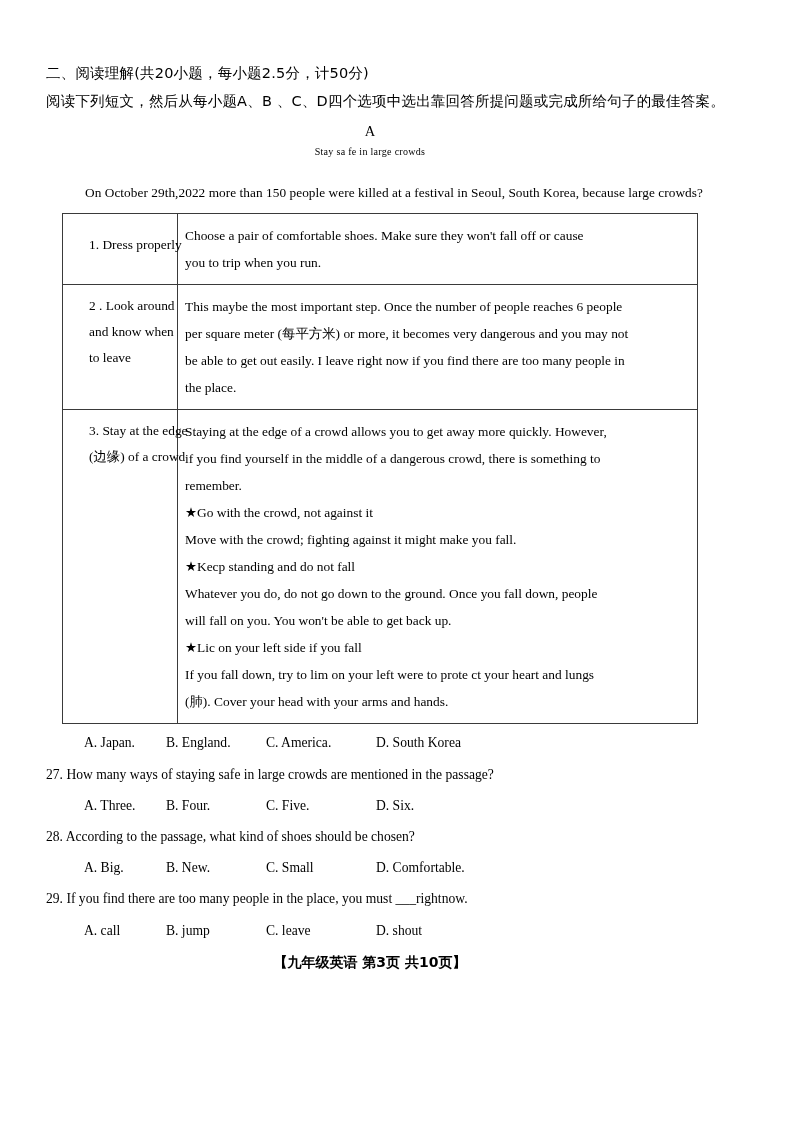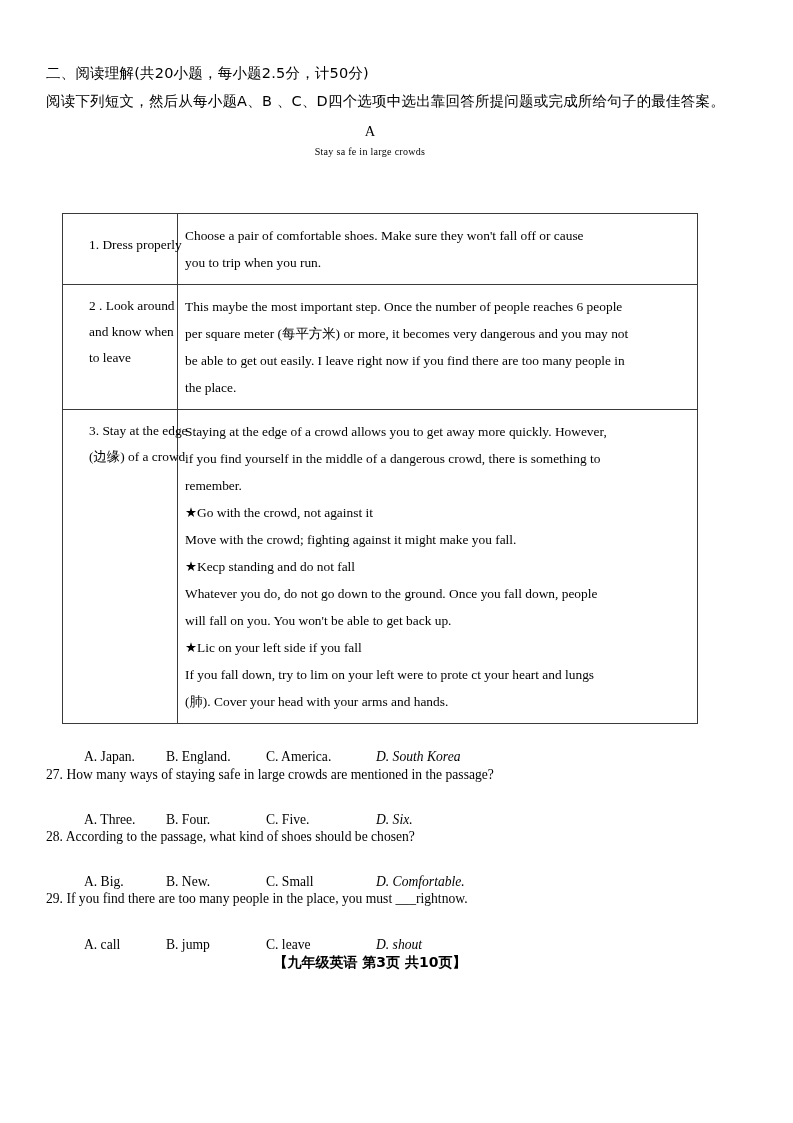--- a/index.html
+++ b/index.html
@@ -127,35 +127,34 @@
   }
   .options {
     position: absolute;
     left: 46px;
     font-size: 13.6px;
     white-space: nowrap;
   }
   .options .opt {
     position: absolute;
     top: 0;
-    margin-top: 14px;
   }
   .q26 { top: 694px; }
   .o26 { top: 723px; height: 20px; }
   .q27 { top: 755px; }
   .o27 { top: 786px; height: 20px; }
   .q28 { top: 817px; }
   .o28 { top: 848px; height: 20px; }
   .q29 { top: 879px; }
   .o29 { top: 911px; height: 20px; }
 
   .opt-a { left: 38px; }
   .opt-b { left: 120px; }
   .opt-c { left: 220px; }
-  .opt-d { left: 330px; font-style: italic; }
+  .opt-d { left: 330px; }
 
   
   .footer {
     position: absolute;
     left: 0;
     top: 942px;
     width: 740px;
     text-align: center;
     font-size: 14px;
     font-weight: bold;
@@ -165,20 +164,21 @@
 <body>
 
 <div class="page">
 
   <div class="section-head cn">二、阅读理解(共20小题，每小题2.5分，计50分)</div>
   <div class="section-sub cn">阅读下列短文，然后从每小题A、B 、C、D四个选项中选出靠回答所提问题或完成所给句子的最佳答案。</div>
 
   <div class="passage-letter">A</div>
   <div class="passage-title">Stay sa fe in large crowds</div>
 
+  <div class="intro">On October 29th,2022 more than 150 people were killed at a festival in Seoul, South Korea, because large crowds?</div>
 
   <table class="info">
     <tbody>
       <tr class="row1">
         <td class="col-label">
           <div class="cell-inner lblwrap">
             <div class="line lbl">1. Dress properly</div>
           </div>
         </td>
         <td class="col-body">

